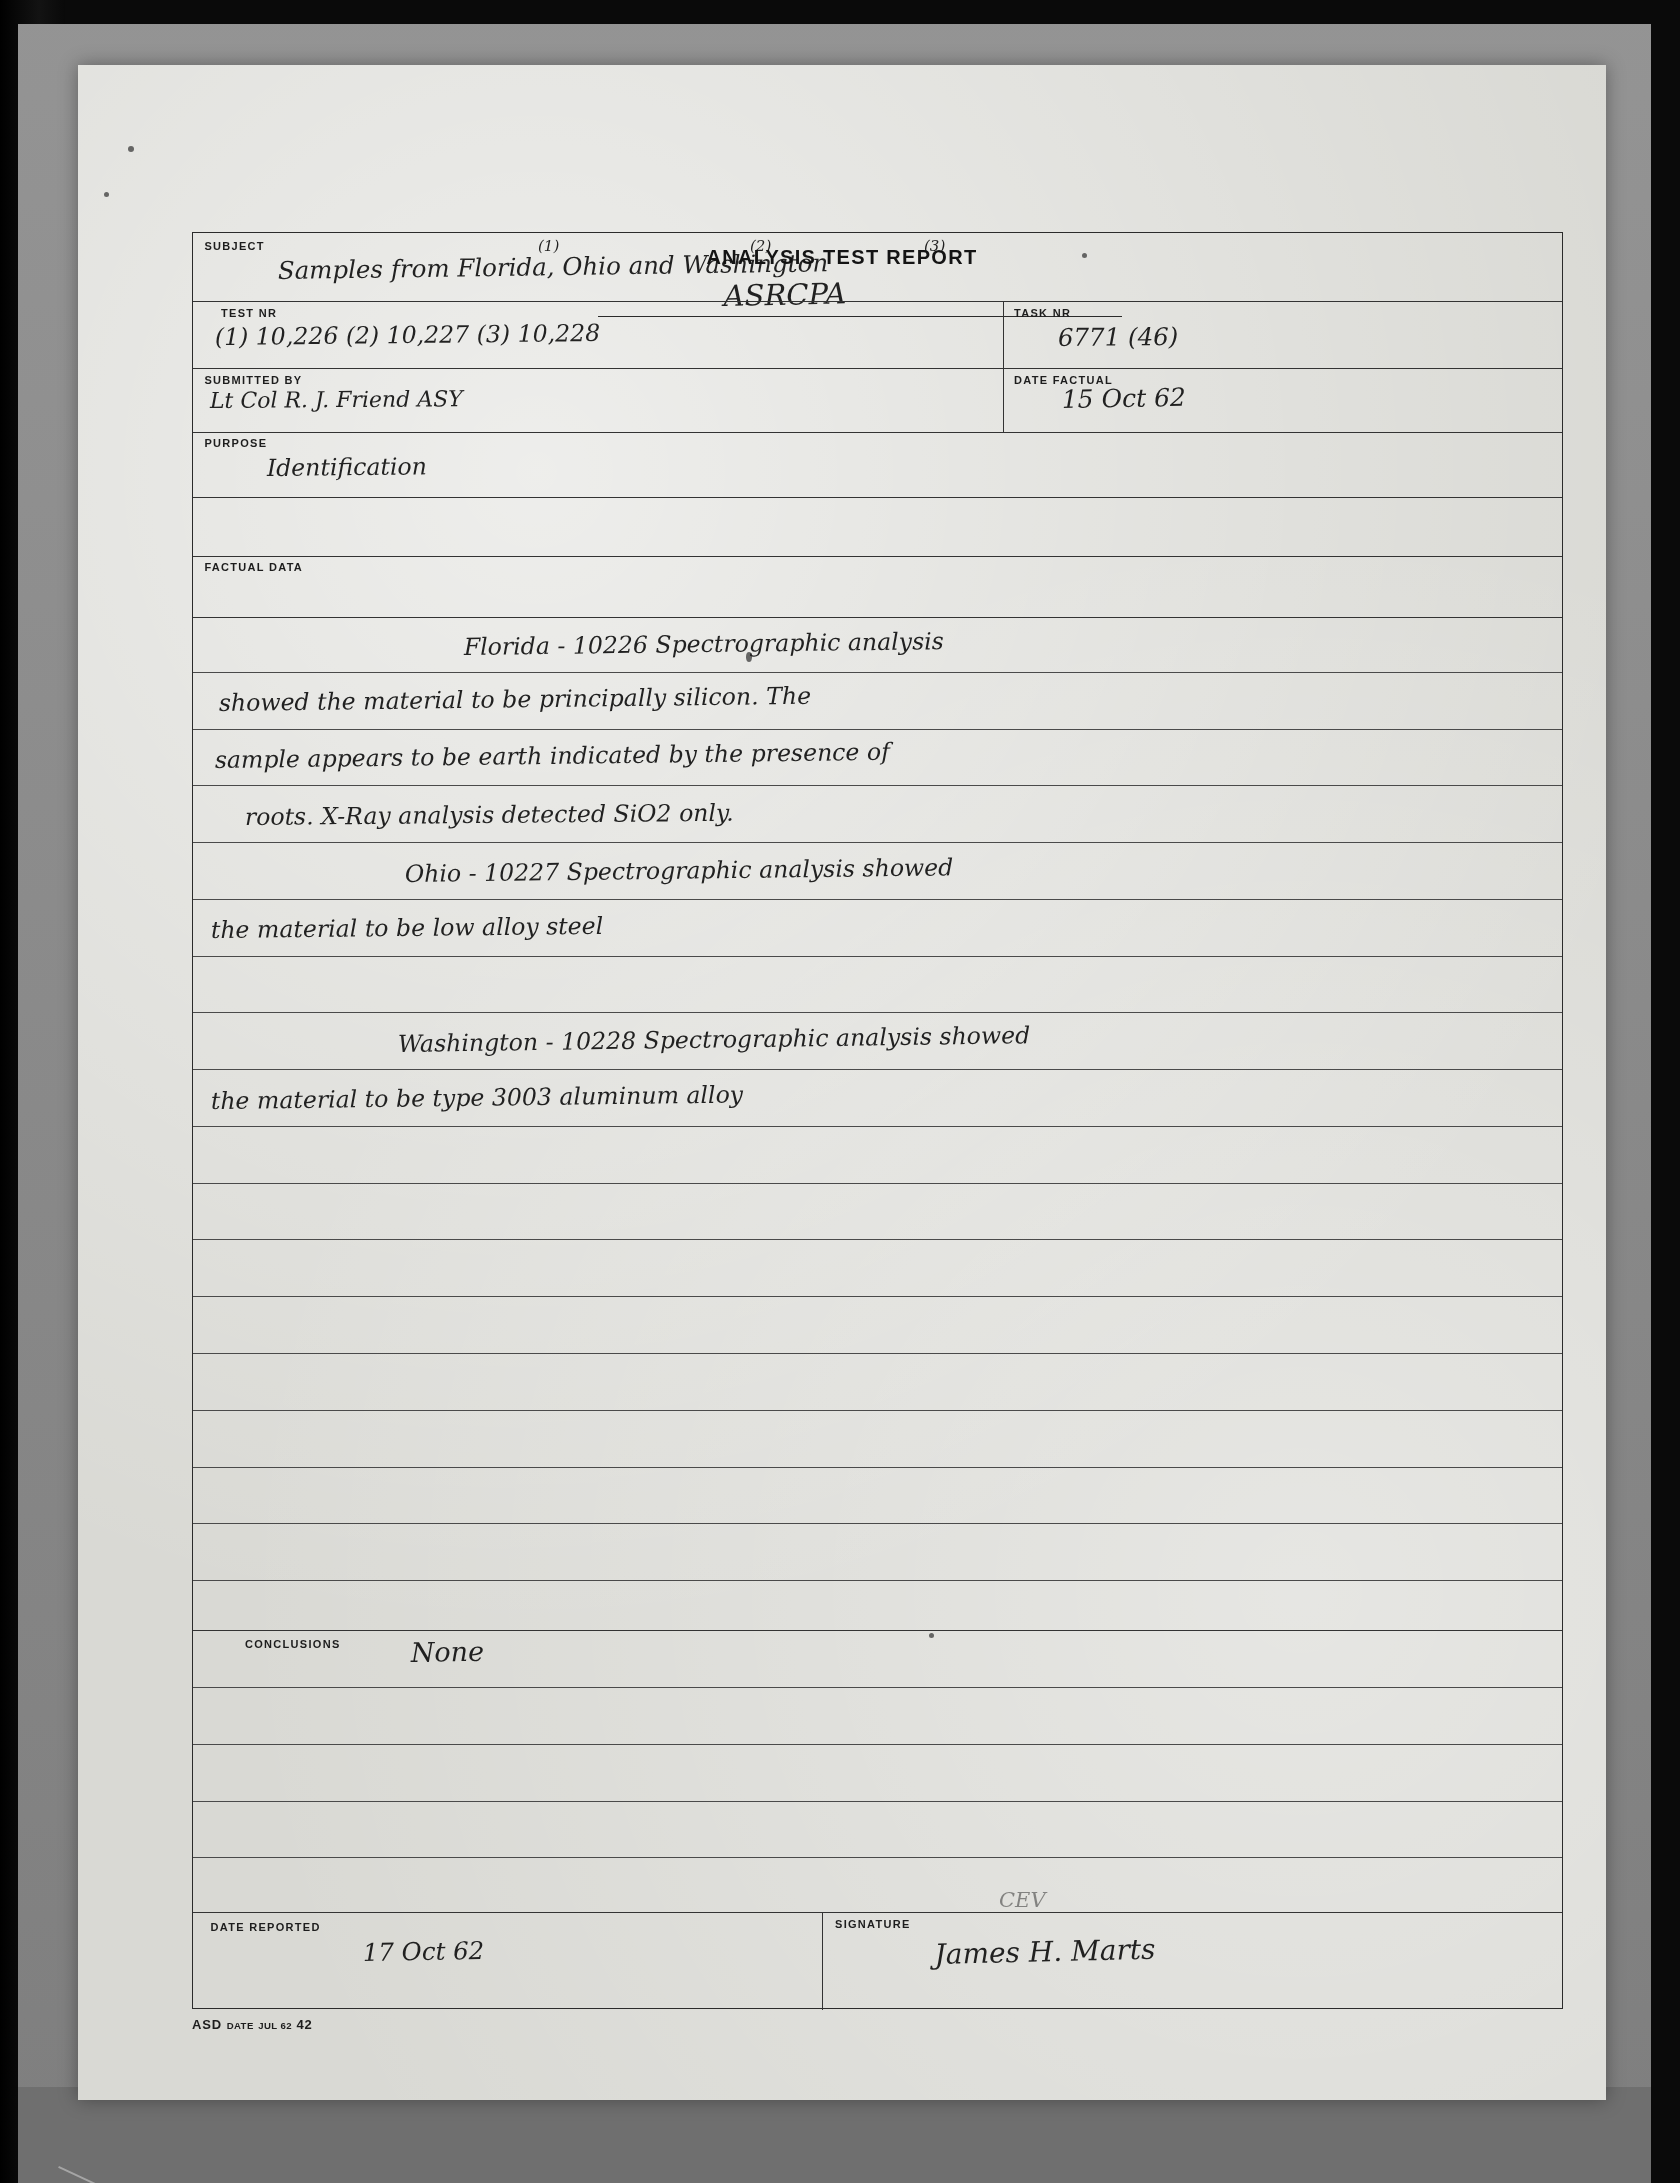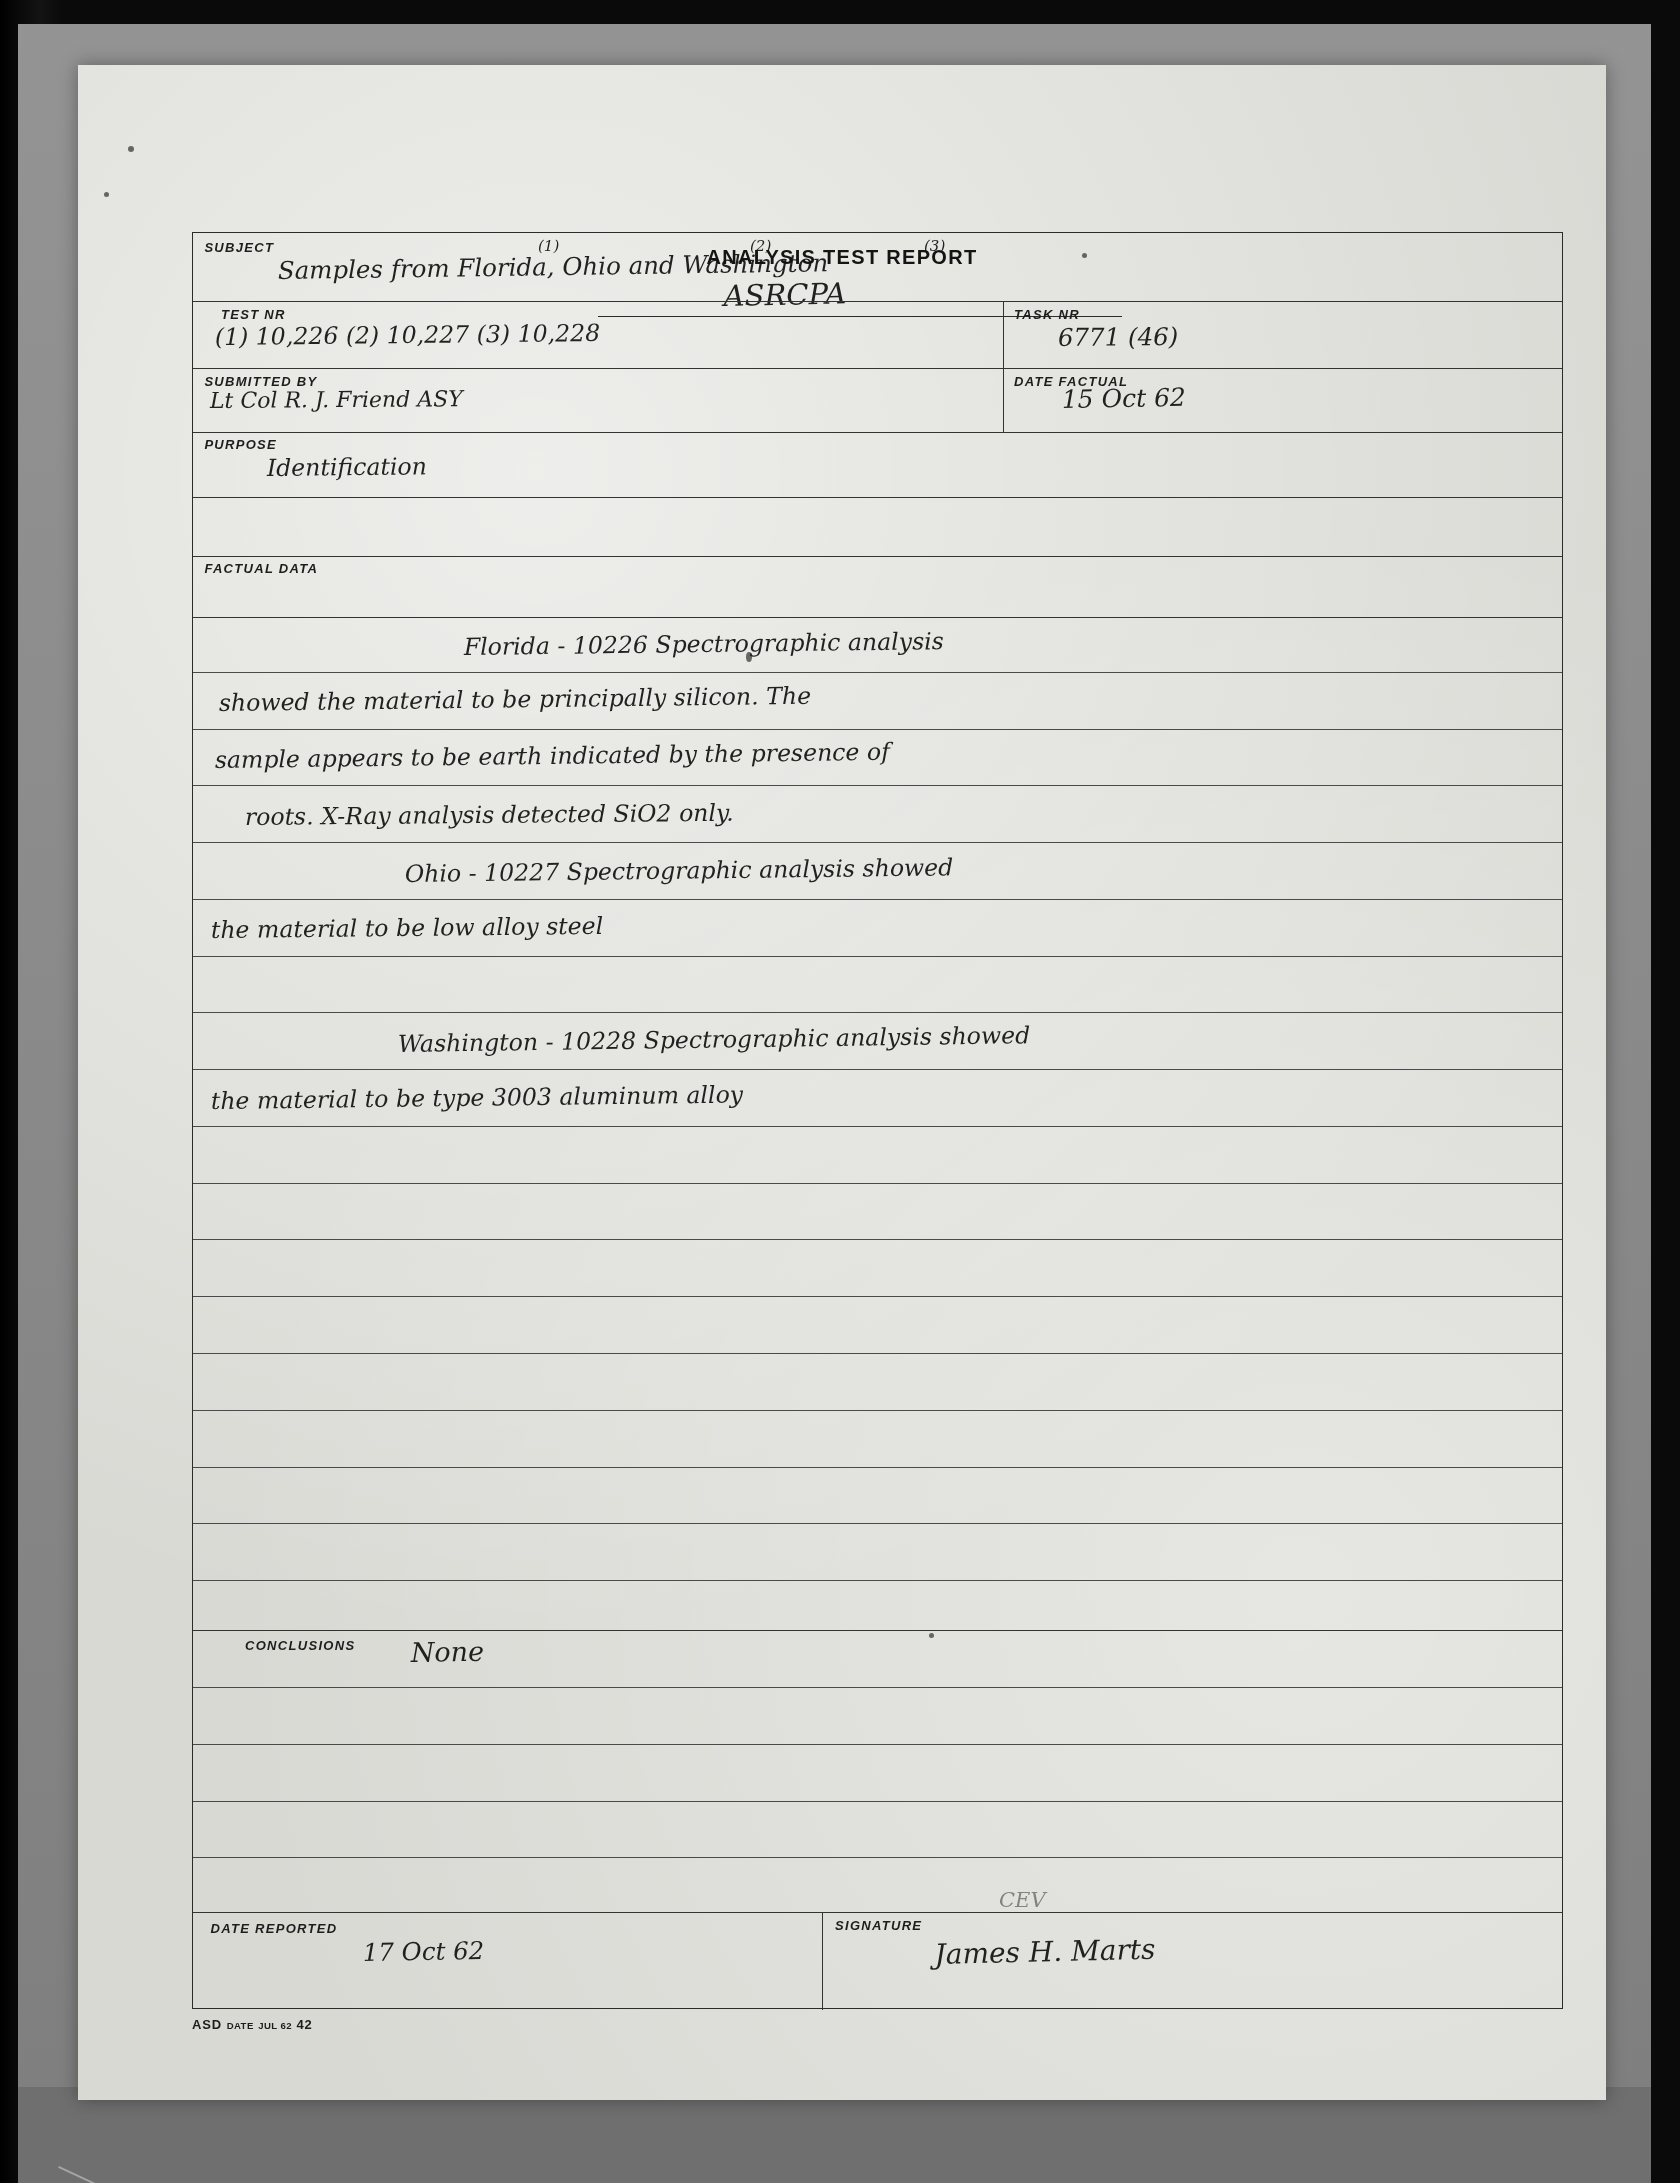--- a/index.html
+++ b/index.html
@@ -86,27 +86,26 @@
 
   .vrule {
     position: absolute;
     width: 0;
     border-left: 1.3px solid #333;
   }
 
   
   .caption {
     position: absolute;
-    font-size: 13px;
+    font-size: 11px;
     letter-spacing: 1.3px;
     font-weight: bold;
     color: #1d1d1d;
     font-family: "Liberation Sans", sans-serif;
     white-space: nowrap;
-    font-style: italic;
   }
 
   
   .hand {
     position: absolute;
     font-family: "DejaVu Serif", serif;
     font-style: italic;
     color: #111;
     white-space: nowrap;
     transform-origin: left bottom;

